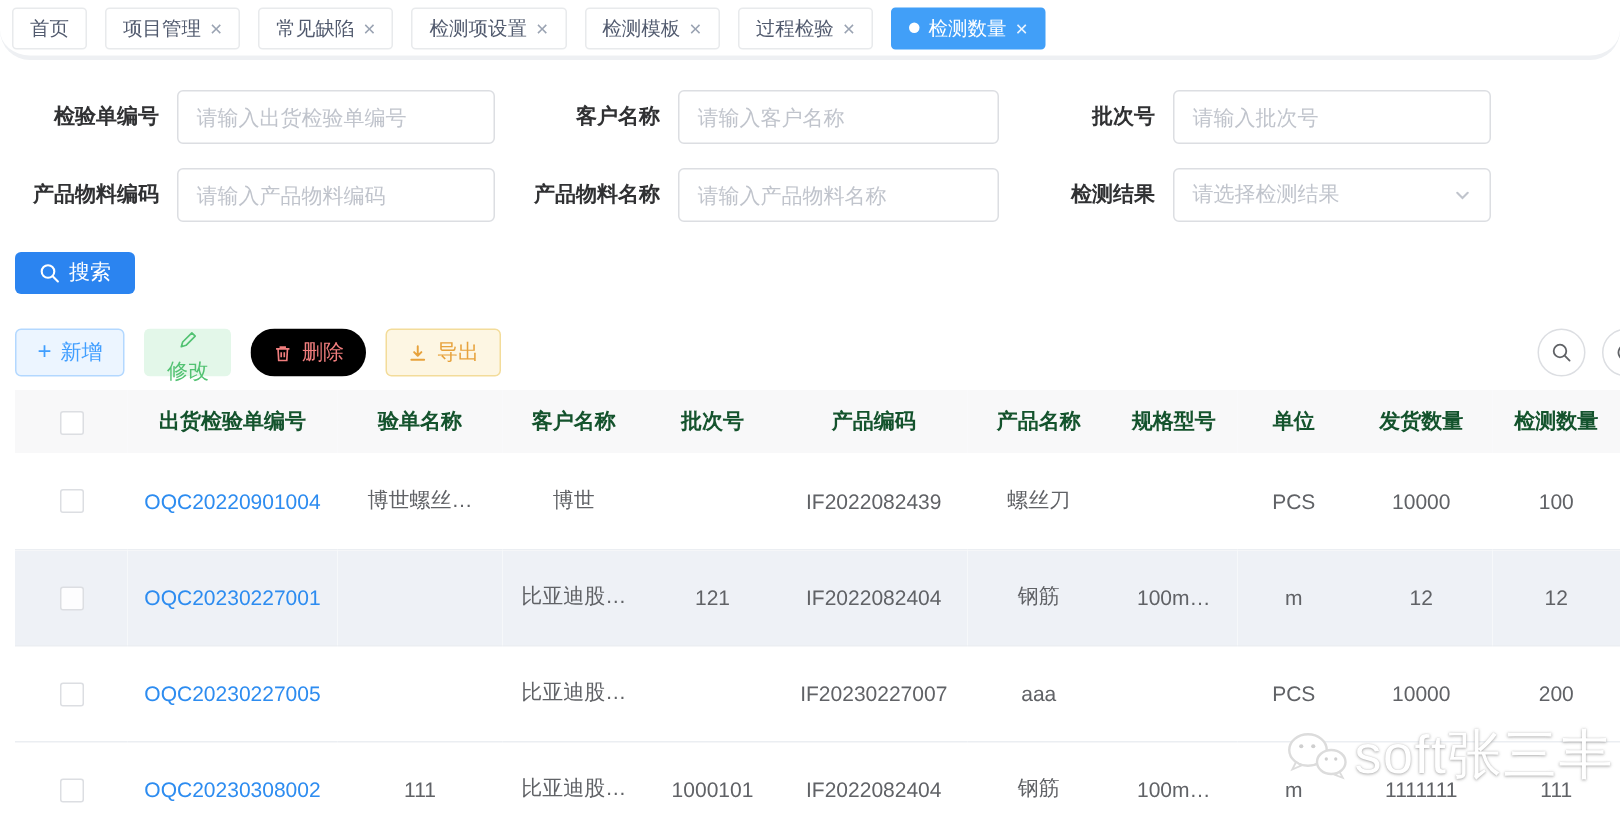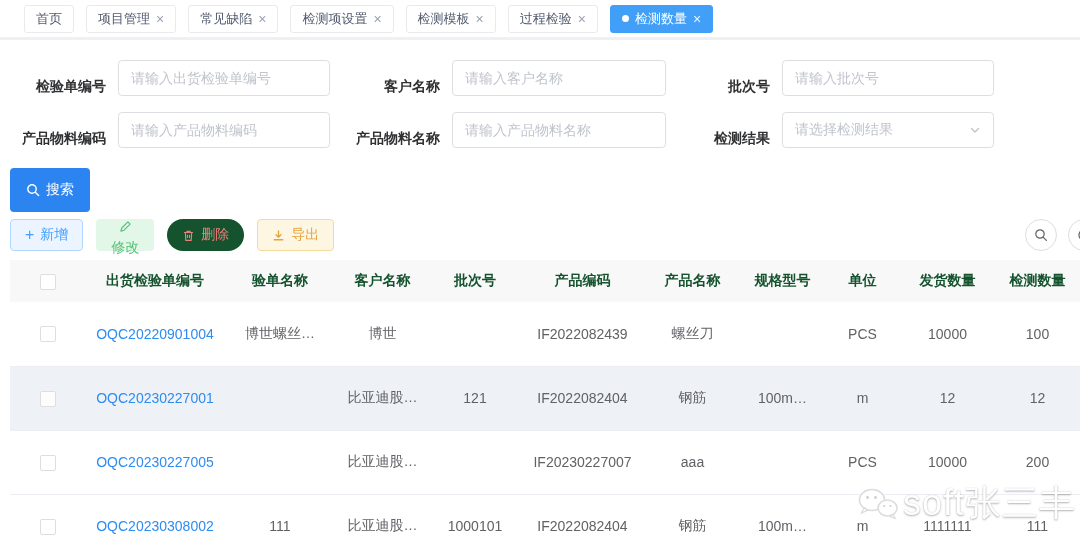--- a/index.html
+++ b/index.html
@@ -1,56 +1,56 @@
 <!DOCTYPE html>
 <html><head>
 <meta charset="utf-8">
 <style>
   * { margin:0; padding:0; box-sizing:border-box; }
   html,body { width:1080px; height:548px; overflow:hidden; background:#fff;
     font-family:"Liberation Sans","DejaVu Sans",sans-serif; position:relative; }
 
   
-  .tabbar { height:40px; display:flex; align-items:center; gap:12px; padding:0 24px;
-    background:#fff; border-bottom:3px solid #eef0f3; }
+  .tabbar { height:40px; display:flex; align-items:center; gap:12px; padding:0 8px;
+    background:#fff; border-bottom:3px solid #eef0f3;border-radius:20px; }
   .tab { height:28px; display:inline-flex; align-items:center; gap:6px; padding:0 11px;
     border:1px solid #e8eaec; border-radius:3px; background:#fff; color:#515a6e;
     font-size:13px; cursor:pointer; white-space:nowrap; }
   .tab .tab-close { font-size:14px; color:#9aa3b2; line-height:1; }
   .tab.active { background:#419ff8; border-color:#419ff8; color:#fff; }
   .tab.active .tab-close { color:#eaf4ff; }
   .dot { width:7px; height:7px; border-radius:50%; background:#fff; display:inline-block; }
 
   
   .content { padding-top:20px; }
   .form-row { display:flex; align-items:center; height:36px; margin:0 10px 16px; }
-  .fg { display:flex; align-items:flex-end; }
+  .fg { display:flex; align-items:center; }
   .flabel { font-weight:bold; font-size:14px; color:#303133; text-align:right; white-space:nowrap; }
   .fg1 .flabel { width:96px; }   .fg1 .finput { width:212px; margin-left:12px; }
   .fg2 { margin-left:14px; }     .fg2 .flabel { width:96px; }  .fg2 .finput { width:214px; margin-left:12px; }
   .fg3 { margin-left:44px; }     .fg3 .flabel { width:60px; }  .fg3 .finput { width:212px; margin-left:12px; }
   .finput { height:36px; border:1px solid #dcdee2; border-radius:4px; padding:0 12px;
     font-size:14px; color:#515a6e; background:#fff; outline:none; }
   .finput::placeholder { color:#c0c4cc; }
   .select { display:flex; align-items:center; justify-content:space-between; cursor:pointer; }
   .ph { color:#c0c4cc; font-size:14px; }
 
   
   .action-row { margin:20px 10px 0; display:flex; gap:14px; height:32px; }
-  .btn { height:44px; padding:0 15px; border-radius:4px; font-size:14px; cursor:pointer;
+  .btn { height:28px; padding:0 15px; border-radius:4px; font-size:14px; cursor:pointer;
     display:inline-flex; align-items:center; gap:6px; border:1px solid transparent; background:#fff; }
   .btn.primary { background:#2b84f0; color:#fff; }
   .btn.ghost { border-color:#dcdee2; color:#515a6e; }
 
   .toolbar { margin:18px 10px 0; display:flex; gap:13px; align-items:center; height:34px; position:relative; }
   .tbtn { height:32px; padding:0 14px; border-radius:4px; font-size:14px; cursor:pointer;
     display:inline-flex; align-items:center; gap:6px; border:1px solid transparent; }
   .tbtn.add    { background:#ecf5ff; color:#409eff; border-color:#b3d8ff; }
   .tbtn.edit   { background:#e3f7e9; color:#52c272;flex-direction:column; }
-  .tbtn.del    { background:#14532d; color:#f17e7e;border-radius:16px; }
+  .tbtn.del    { background:#000000; color:#f17e7e;border-radius:16px; }
   .tbtn.export { background:#fdf6e3; color:#e7a23c; border-color:#f3dc9a; }
   .plus-glyph { font-size:16px; line-height:1; }
   .circle-btn { position:absolute; top:1px; width:32px; height:32px; border:1px solid #dcdee2;
     border-radius:50%; background:#fff; color:#606266; display:flex; align-items:center;
     justify-content:center; cursor:pointer; }
   .circle-btn.c-search { right:13px; }
   .circle-btn.c-refresh { right:-30px; }
 
   
   table { width:1070px; margin:8px 0 0 10px; border-collapse:collapse; table-layout:fixed; font-size:14px; }

